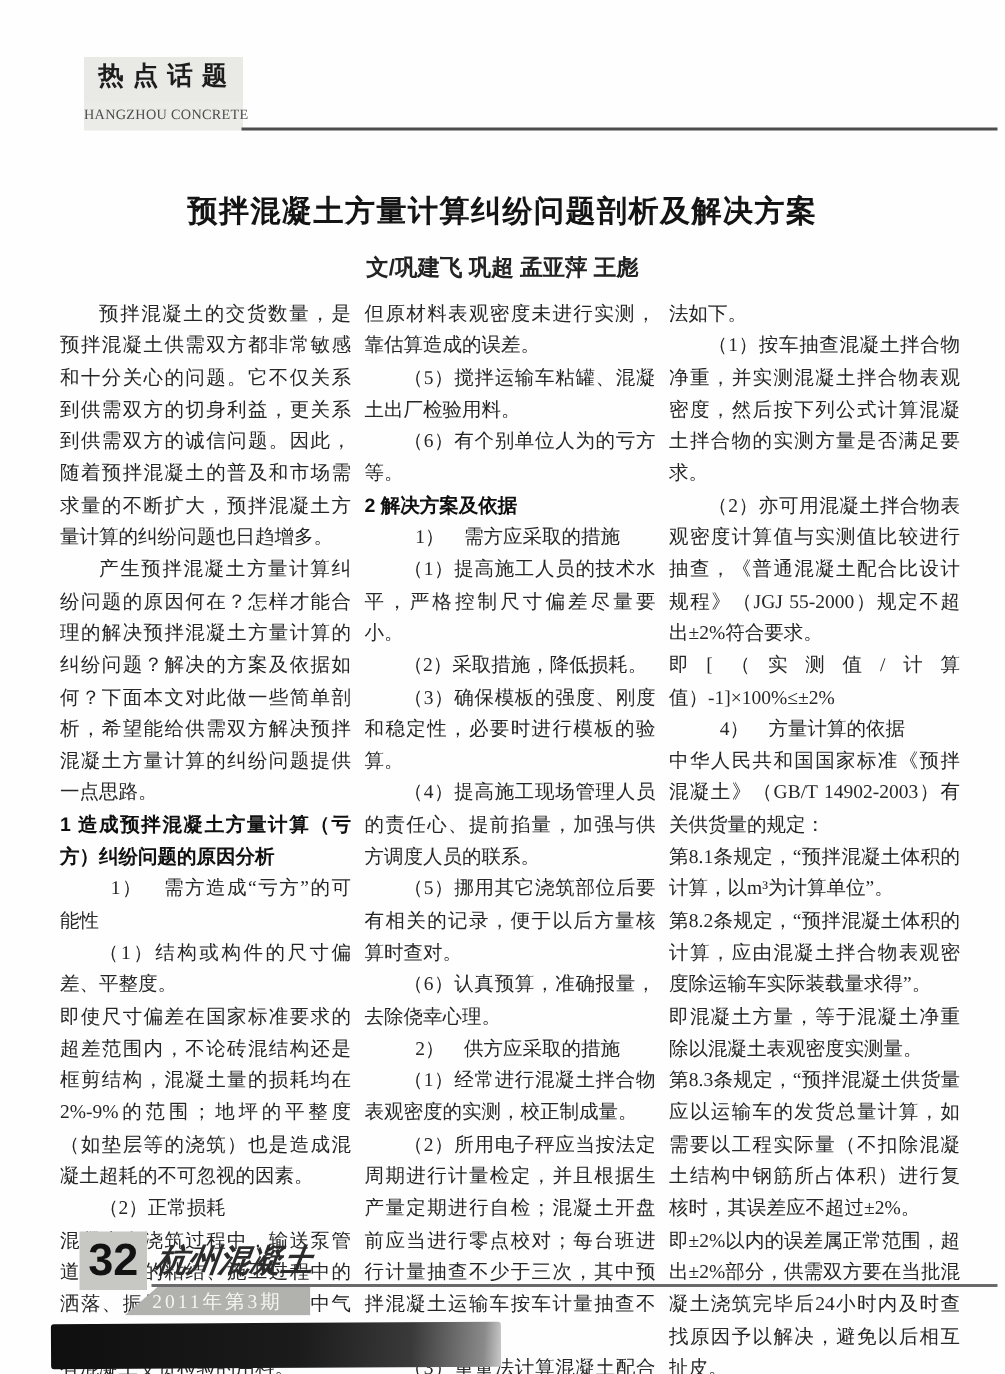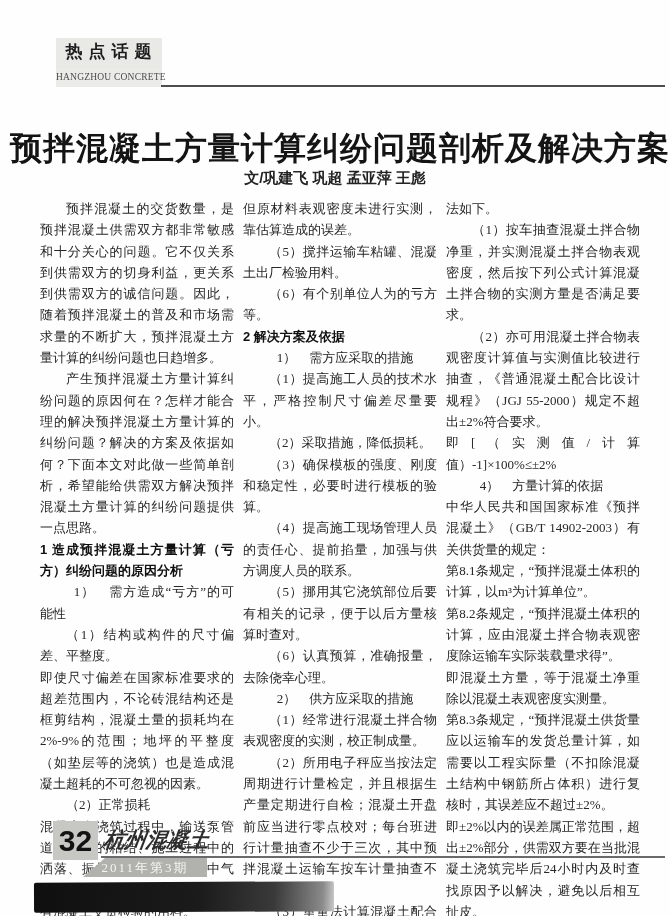--- a/index.html
+++ b/index.html
@@ -16,22 +16,22 @@
     font-family:Liberation Mono, monospace;
   }
   .topic-en {
     background:#ebebe8; height:19px; line-height:19px; font-size:9.5px; color:#4c4c4c;
     font-family:"Liberation Serif", serif; letter-spacing:0.2px; white-space:nowrap;
   }
   .header-rule { position:absolute; left:161px; top:85px; width:504px; height:2px; background:#4d4d4d; }
 
   
   .title {
-    position:absolute; top:127px; left:0; width:100%; text-align:right;
-    font-size:32px; font-weight:bold; letter-spacing:1px; color:#141414;
+    position:absolute; top:127px; left:0; width:100%; text-align:center;
+    font-size:20px; font-weight:bold; letter-spacing:1px; color:#141414;
     font-family:"Liberation Sans", sans-serif;
   }
   .byline {
     position:absolute; top:169px; left:0; width:100%; text-align:center;
     font-size:15px; font-weight:bold; color:#232323;
     font-family:"Liberation Sans", sans-serif;
   }
 
   
   .columns { position:absolute; left:40px; top:198px; width:600px; display:flex; gap:9px; }

